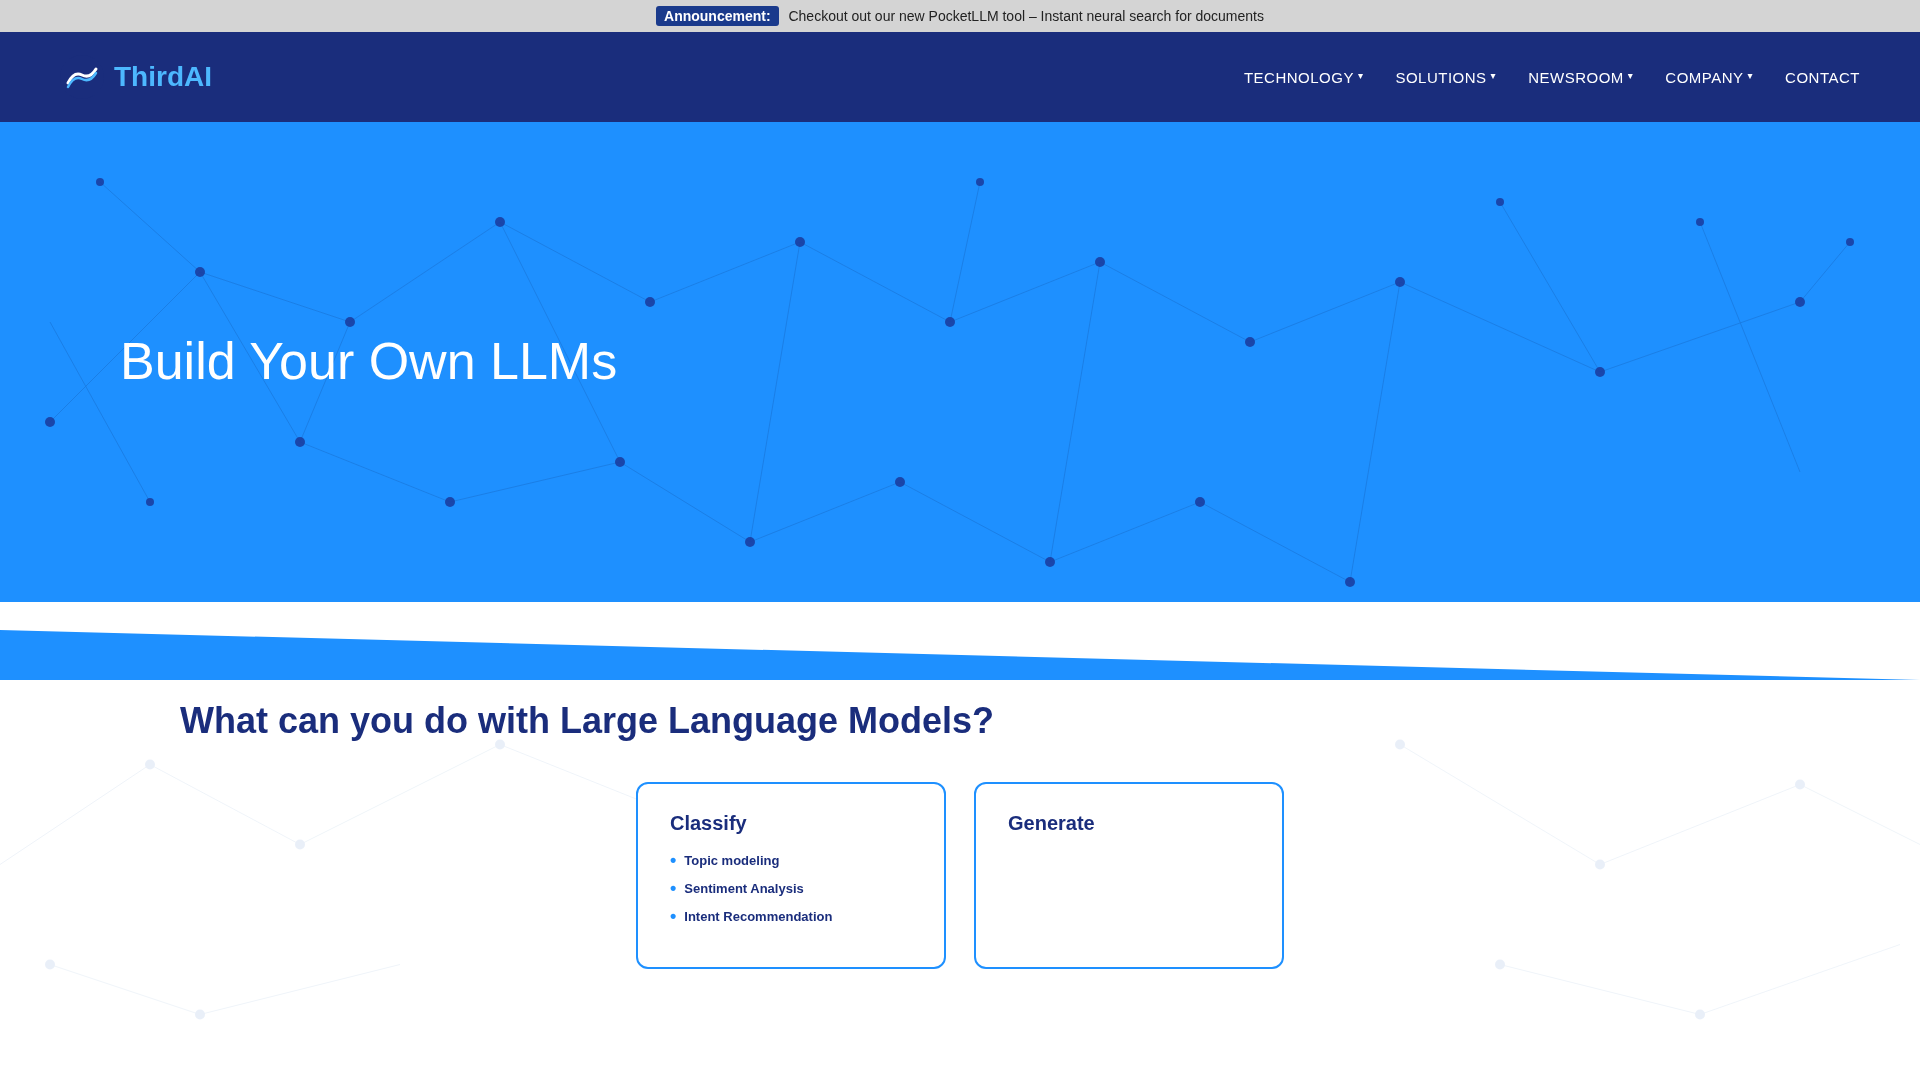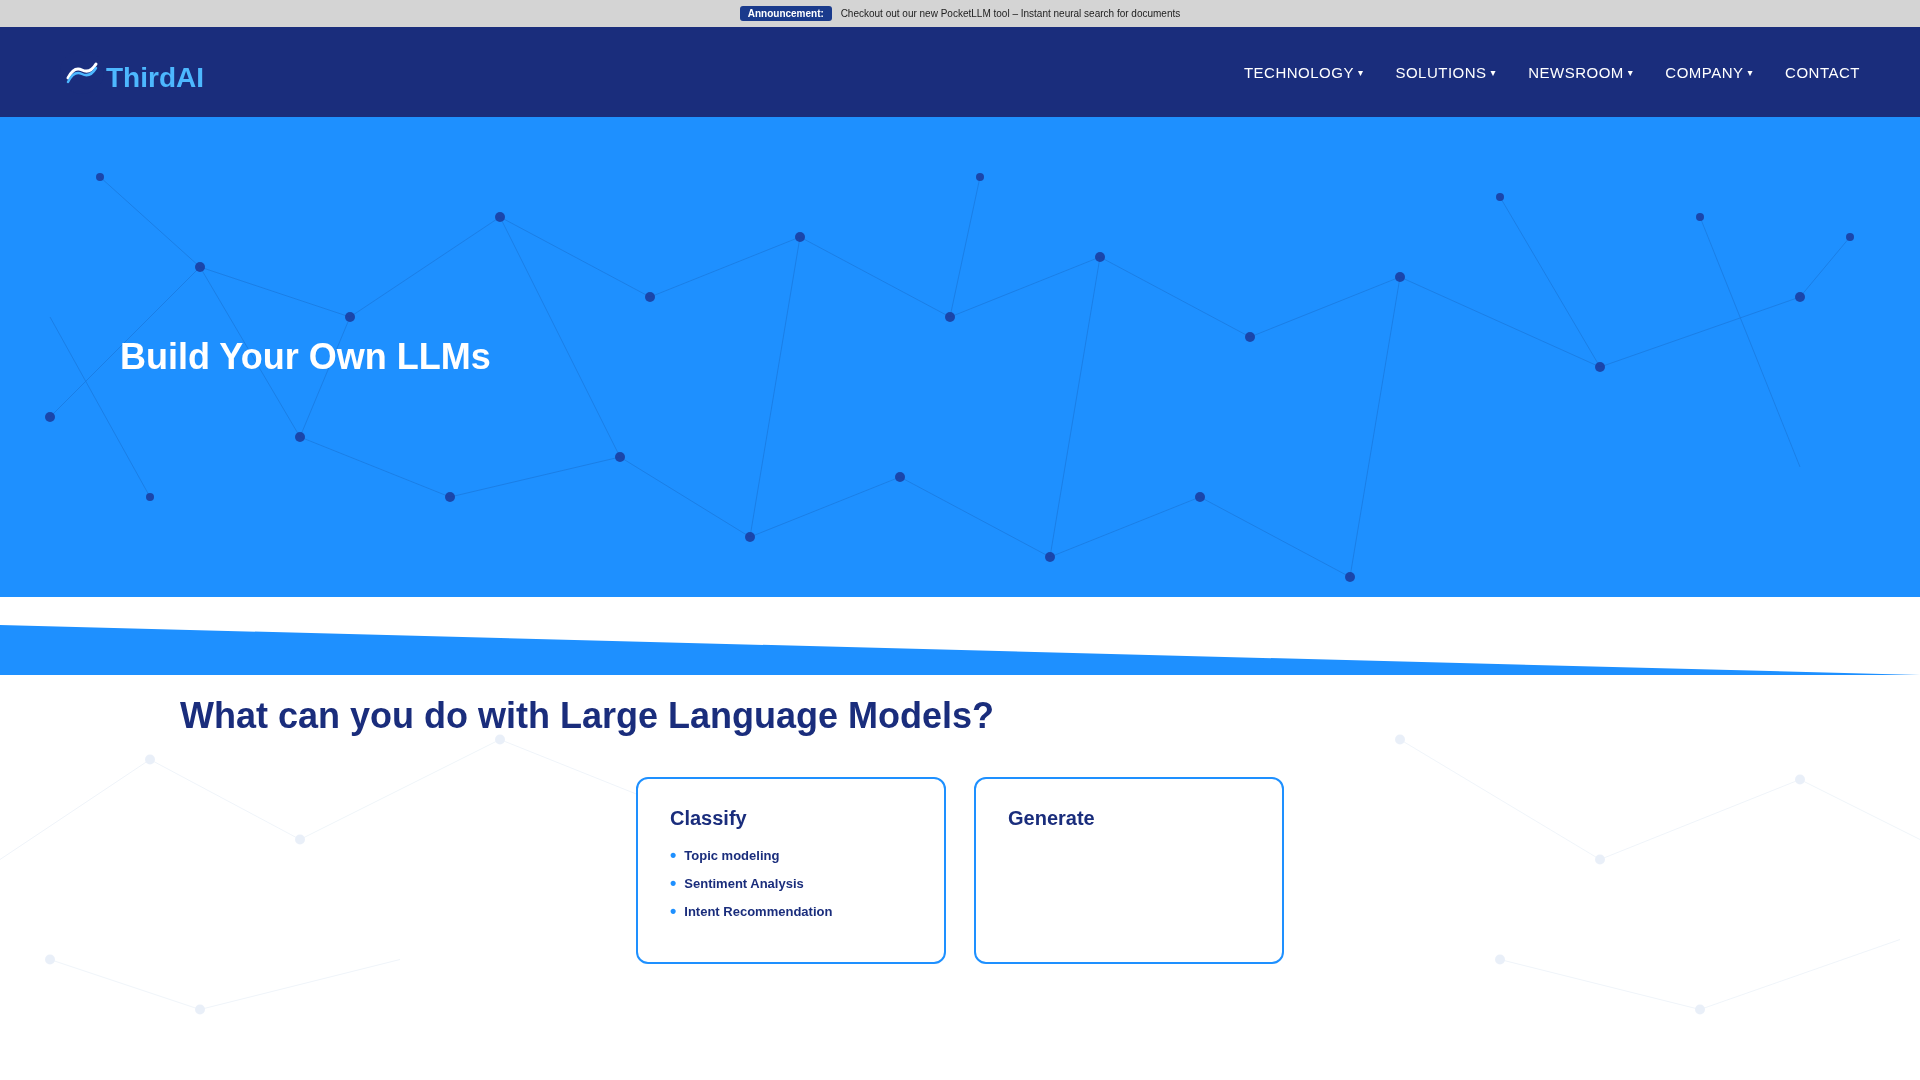--- a/index.html
+++ b/index.html
@@ -3,21 +3,21 @@
   <meta charset="utf-8">
   <style>
     * { margin: 0; padding: 0; box-sizing: border-box; }
     body { font-family: 'Segoe UI', Arial, sans-serif; overflow-x: hidden; background: #fff; }
 
     
     .announcement-bar {
       background: #d4d4d4;
       text-align: center;
       padding: 8px 19px;
-      font-size: 10px;
+      font-size: 14px;
       color: #222;
     }
     .announcement-label {
       background: #1a3a8c;
       color: #fff;
       font-weight: bold;
       padding: 2px 8px;
       border-radius: 3px;
       margin-right: 6px;
     }
@@ -26,22 +26,22 @@
     .navbar {
       background: #1a2d7c;
       display: flex;
       align-items: center;
       justify-content: space-between;
       padding: 0 60px;
       height: 90px;
     }
     .logo {
       display: flex;
-      align-items: flex-end;
-      gap: 2px;
+      align-items: center;
+      gap: 10px;
       text-decoration: none;
     }
     .logo-icon {
       width: 44px;
       height: 44px;
     }
     .logo-text {
       font-size: 28px;
       font-weight: bold;
       color: #fff;
@@ -53,21 +53,21 @@
       gap: 32px;
       list-style: none;
     }
     .nav-links li a {
       color: #fff;
       text-decoration: none;
       font-size: 15px;
       font-weight: 500;
       letter-spacing: 0.5px;
       display: flex;
-      align-items: center;
+      align-items: flex-start;
       gap: 4px;
     }
     .nav-links li a .chevron {
       font-size: 10px;
       margin-top: 1px;
     }
 
     
     .hero {
       position: relative;
@@ -82,22 +82,22 @@
       position: absolute;
       inset: 0;
       pointer-events: none;
     }
     .hero-content {
       position: relative;
       z-index: 2;
     }
     .hero-title {
       color: #fff;
-      font-size: 36px;
-      font-weight: 700;
+      font-size: 52px;
+      font-weight: 400;
       line-height: 1.15;
     }
 
     
     .cards-section {
       background: #fff;
       padding: 20px 80px 80px;
       position: relative;
       z-index: 2;
     }

